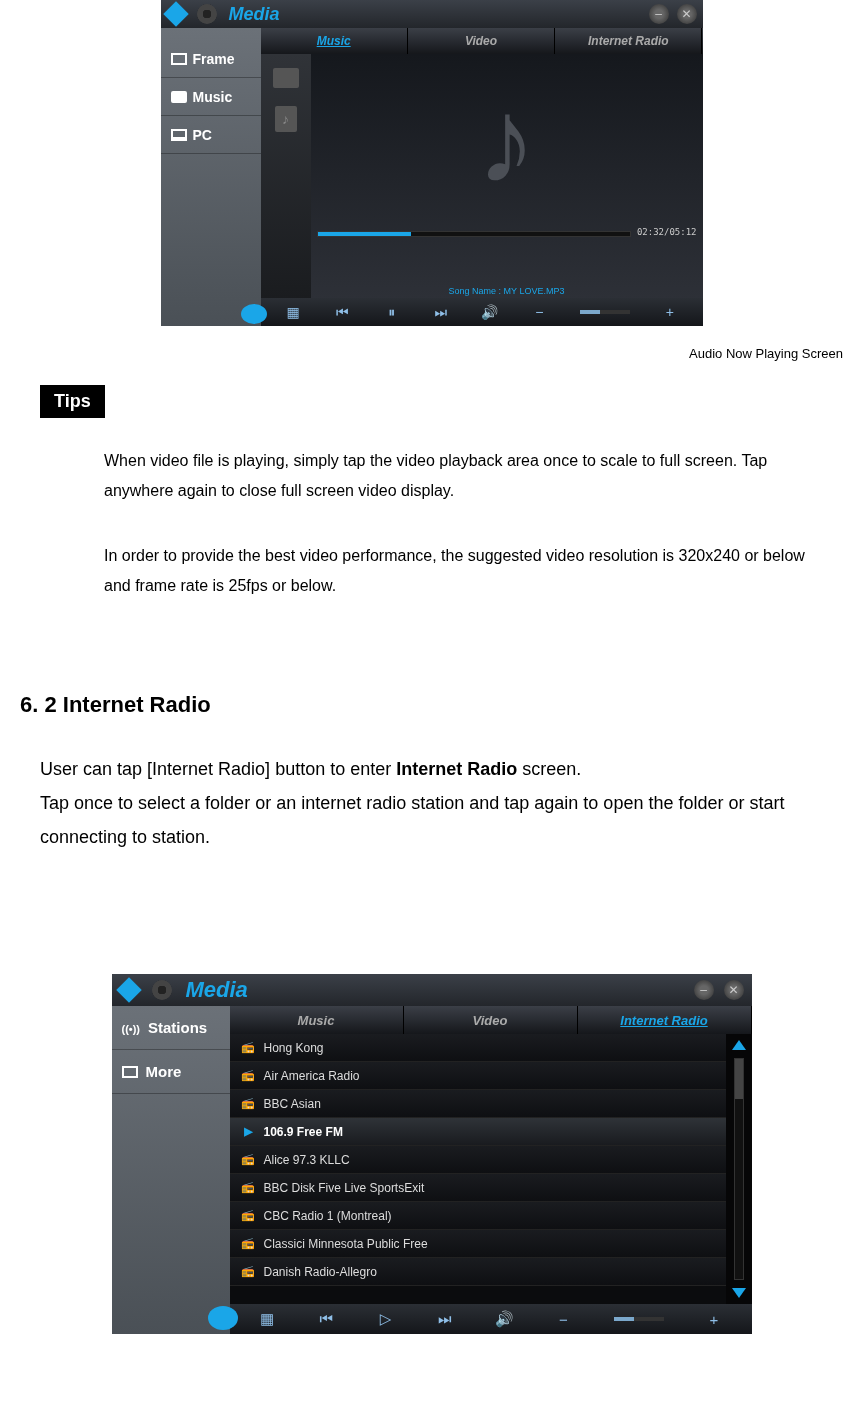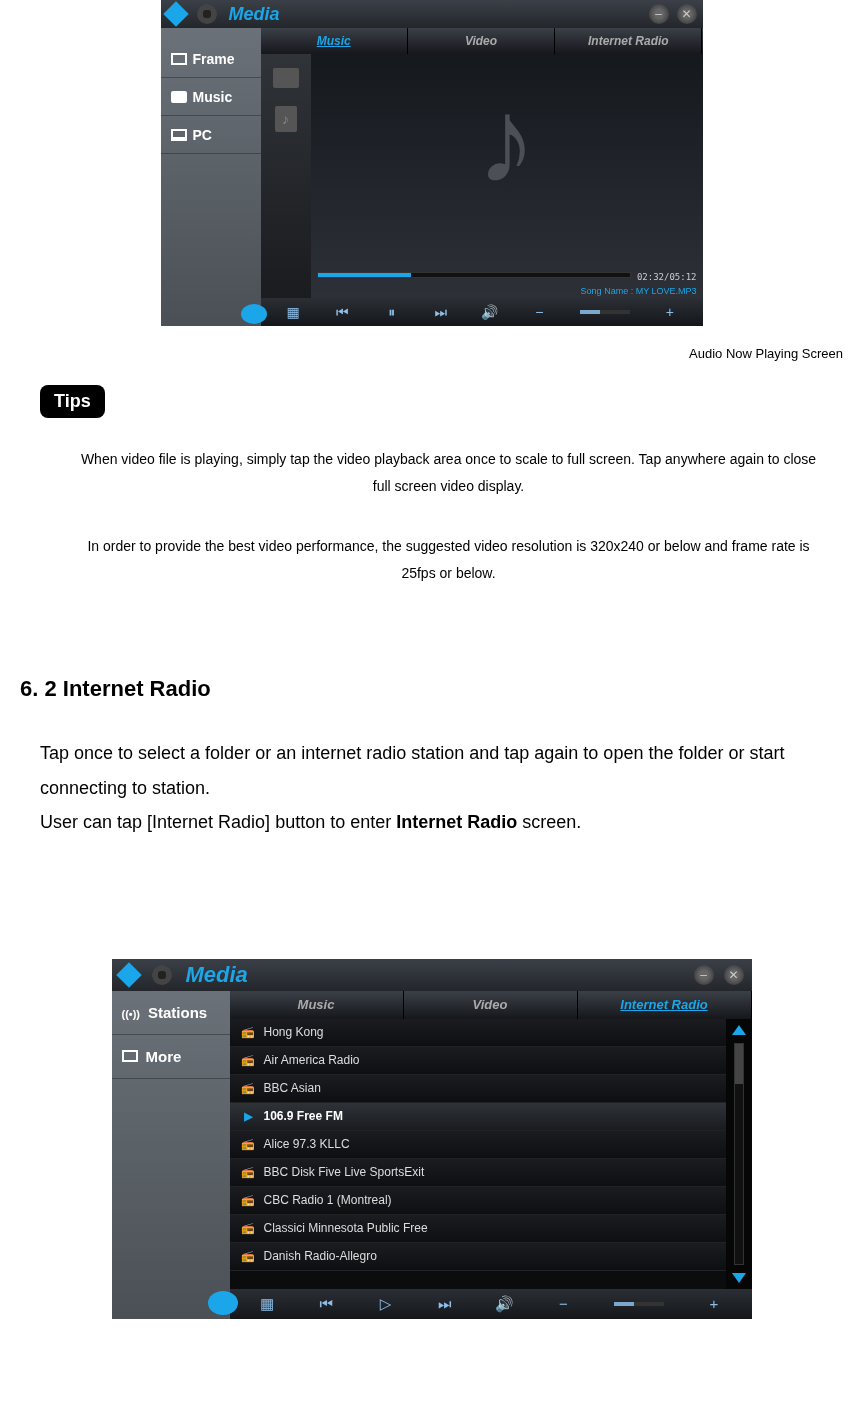--- a/index.html
+++ b/index.html
@@ -155,21 +155,21 @@
       left: 50%;
       transform: translateX(-50%);
       font-size: 120px;
       color: #4b4f56;
       line-height: 1;
     }
     .progress-row {
       width: 100%;
       padding: 2px 6px;
       display: flex;
-      align-items: flex-start;
+      align-items: flex-end;
       gap: 6px;
     }
     .progress-bar {
       flex: 1;
       height: 6px;
       background: #111;
       border: 1px solid #333;
       position: relative;
     }
     .progress-fill {
@@ -179,21 +179,22 @@
     .time-text {
       color: #ccc;
       font-size: 9px;
       font-family: monospace;
     }
     .song-name {
       width: 100%;
       color: #1aa6e8;
       font-size: 9px;
       padding: 2px 6px 2px 6px;
-      text-align: right;
+      text-align: center;
+      margin-top: 45px;
     }
     .controls {
       height: 28px;
       background: linear-gradient(#2b2f35, #14161a);
       display: flex;
       align-items: center;
       justify-content: space-around;
       padding: 0 8px;
       color: #8fbfe8;
       font-size: 14px;
@@ -218,28 +219,27 @@
     }
     
     .caption { text-align: right; font-size: 13px; margin: 20px 0 24px; }
     .tips-badge {
       display: inline-block;
       background: #000;
       color: #fff;
       font-weight: bold;
       font-size: 18px;
       padding: 6px 14px;
-      border-radius: 8px;
+      border-radius: 0;
       margin: 0 0 28px 20px;
     }
     .tip-para {
-      font-size: 14px;
+      font-size: 16px;
       line-height: 1.9;
-      margin: 0 20px 34px 54px;
-      text-align: center;
+      margin: 0 20px 34px 84px;
     }
     .section-heading {
       font-size: 22px;
       font-weight: bold;
       margin: 90px 0 34px 0;
     }
     .body-para {
       font-size: 18px;
       line-height: 1.9;
       margin: 0 20px 0 20px;
@@ -472,24 +472,24 @@
 
   <div class="caption">Audio Now Playing Screen</div>
 
   <div class="tips-badge">Tips</div>
 
   <p class="tip-para">When video file is playing, simply tap the video playback area once to scale to full screen.    Tap anywhere again to close full screen video display.</p>
   <p class="tip-para">In order to provide the best video performance, the suggested video resolution is 320x240 or below and frame rate is 25fps or below.</p>
 
   <h2 class="section-heading">6. 2 Internet Radio</h2>
 
-  <p class="body-para">Tap once to select a folder or an internet radio station and tap again to open the folder or start connecting to station.</p>
   <p class="body-para">
     <span>User can tap [Internet Radio] button to enter </span><span class="bold">Internet Radio</span><span> screen.</span>
   </p>
+  <p class="body-para">Tap once to select a folder or an internet radio station and tap again to open the folder or start connecting to station.</p>
 
   <div class="spacer-lg"></div>
 
   
   <div class="screenshot-2">
     <div class="titlebar2">
       <div class="app-logo"></div>
       <div class="reel-icon"></div>
       <div class="title-text2">Media</div>
       <div class="titlebar-spacer"></div>

